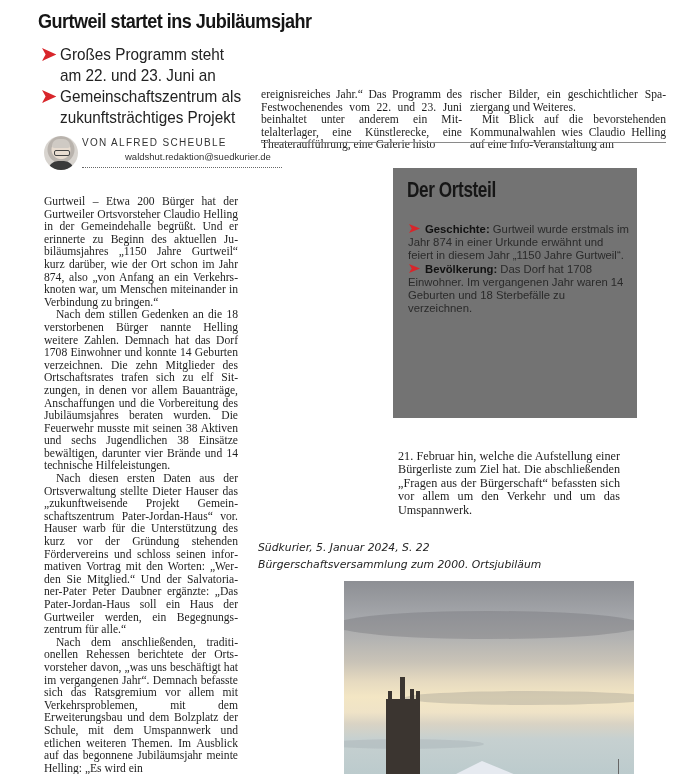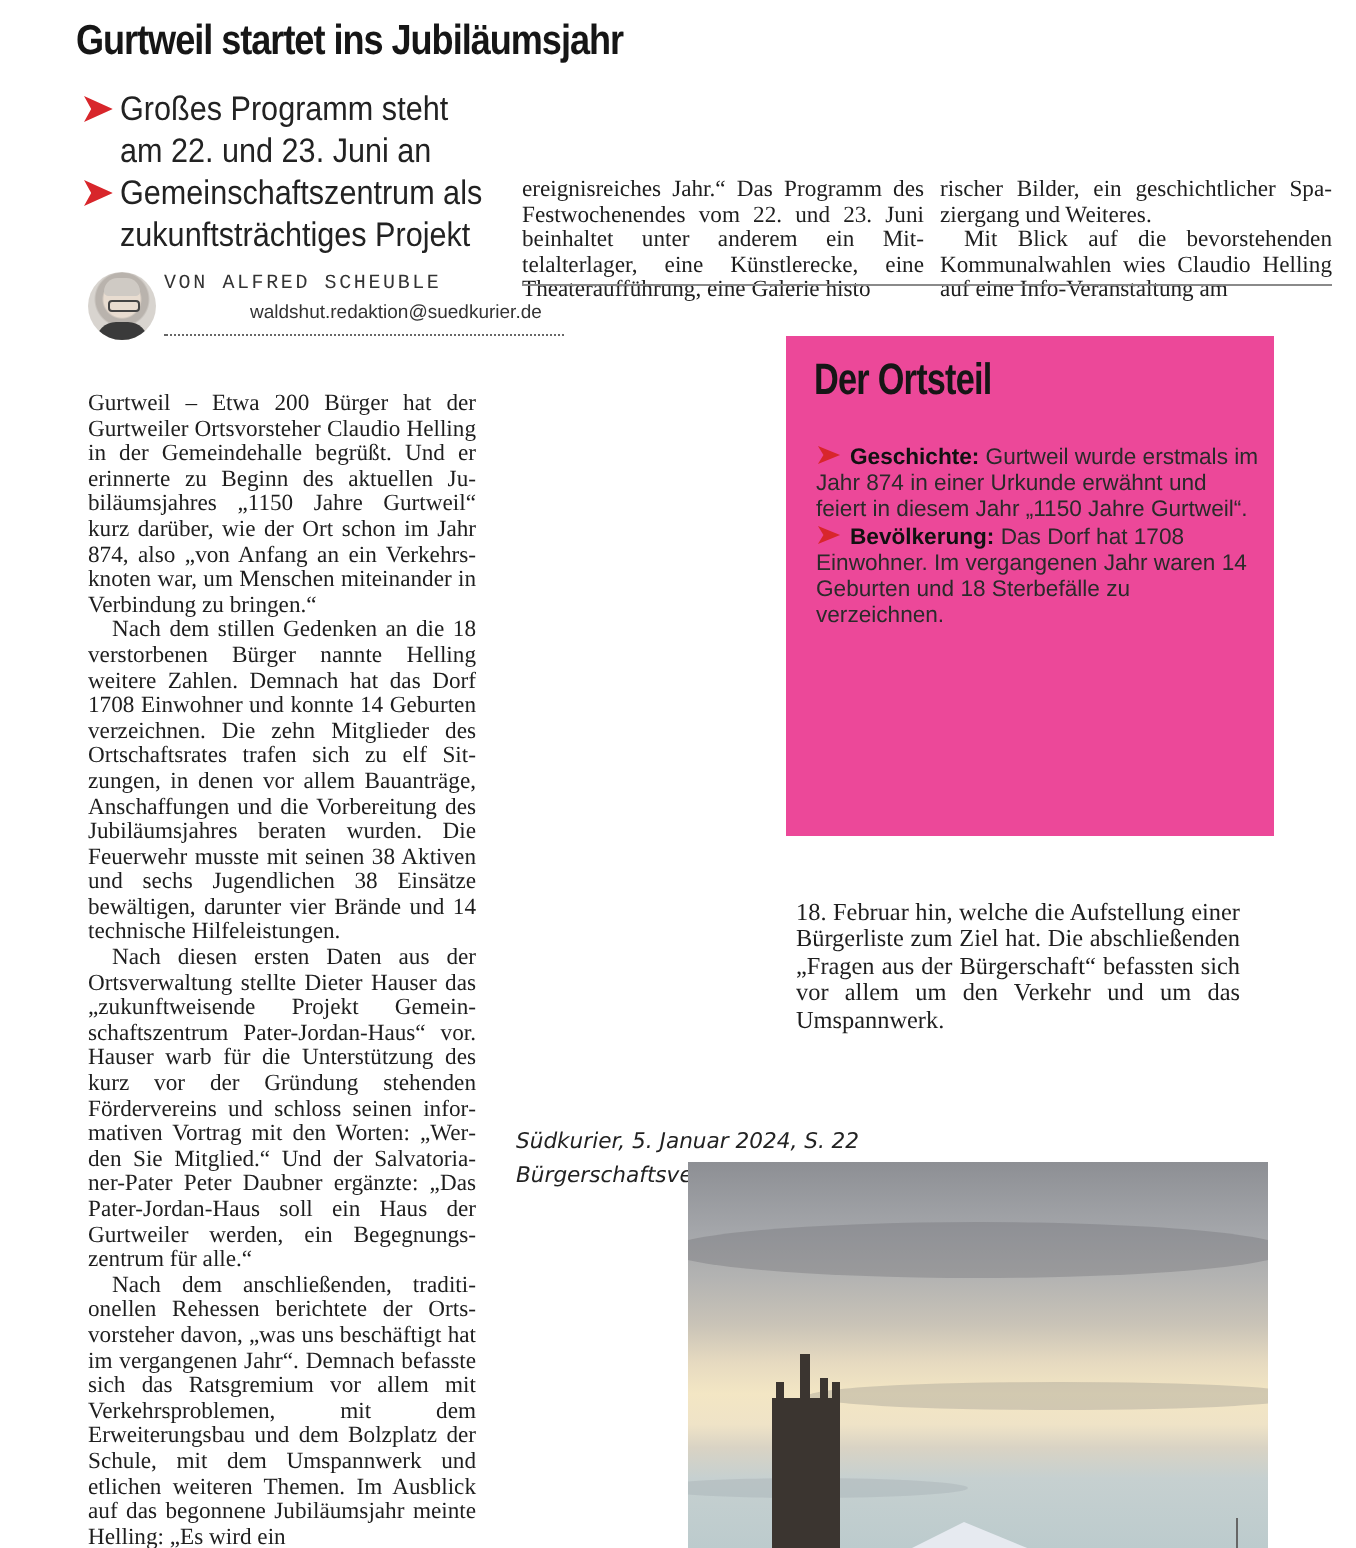--- a/index.html
+++ b/index.html
@@ -22,21 +22,21 @@
   .byline { position: absolute; left: 44px; top: 136px; width: 195px; }
   .avatar {
     position: absolute; left: 0; top: 0; width: 34px; height: 34px; border-radius: 50%;
     background: radial-gradient(circle at 50% 40%, #e8dcd0 0 9px, #b9b3ad 10px 13px, #d8d4cf 14px);
     overflow: hidden;
   }
   .avatar .hair { position: absolute; left: 8px; top: 3px; width: 18px; height: 9px; border-radius: 9px 9px 3px 3px; background: #cfcac4; }
   .avatar .glasses { position: absolute; left: 10px; top: 14px; width: 14px; height: 4px; border: 1px solid #444; border-radius: 2px; }
   .avatar .body { position: absolute; left: 4px; top: 25px; width: 26px; height: 14px; border-radius: 10px 10px 0 0; background: #3a3a3a; }
   .byline .von {
-    position: absolute; left: 38px; top: 1px; font-family: Liberation Mono, monospace;
+    position: absolute; left: 38px; top: 1px; font-family: Liberation Sans, sans-serif;
     font-size: 10px; letter-spacing: 1.3px; color: #333; white-space: nowrap;
   }
   .byline .email {
     position: absolute; left: 38px; top: 15px; font-family: "Liberation Sans", sans-serif;
     font-size: 9.5px; color: #333; white-space: nowrap; margin-left: 43px;
   }
   .byline .dots { position: absolute; left: 38px; top: 31px; width: 200px; border-top: 1px dotted #666; }
 
   .col {
     position: absolute; font-family: "Liberation Serif", serif; font-size: 11.6px;
@@ -47,37 +47,37 @@
   .col .lead { font-weight: normal; }
   .col1 { left: 44px; top: 180px; width: 194px; }
   .col2 { left: 261px; top: 73px; width: 201px; }
   .col3 { left: 470px; top: 73px; width: 196px; }
   .col4 { left: 398px; top: 434px; width: 222px; font-size: 12.2px; line-height: 13.4px; }
 
   .rule { position: absolute; left: 261px; top: 142px; width: 405px; height: 0; border-top: 1.5px solid #8a8a8a; }
 
   .infobox {
     position: absolute; left: 393px; top: 168px; width: 244px; height: 250px;
-    background: #ec4899;
+    background: #737373;
   }
   .infobox .title {
     position: absolute; left: 14px; top: 9px; font-family: "Liberation Sans", sans-serif;
     font-weight: bold; font-size: 22px; letter-spacing: -0.5px; color: #161616;
     transform: scaleX(0.78); transform-origin: left top; white-space: nowrap;
   }
   .infobox .body {
     position: absolute; left: 15px; top: 55px; width: 222px;
     font-family: "Liberation Sans", sans-serif; font-size: 11.3px; line-height: 13.2px; color: #2a2a2a;
   }
   .infobox .item { margin: 0; }
   .infobox .item .arrow { display: inline-block; width: 13px; height: 9px; margin-right: 4px; vertical-align: 0px; }
   .infobox .item .label { font-weight: bold; color: #111; }
 
   .caption {
-    position: absolute; left: 258px; top: 562px;
+    position: absolute; left: 258px; top: 539px;
     font-family: "DejaVu Sans", sans-serif; font-style: italic; font-size: 10.8px;
     line-height: 17px; color: #222; white-space: nowrap;
   }
 
   .photo {
     position: absolute; left: 344px; top: 581px; width: 290px; height: 193px; overflow: hidden;
     background: linear-gradient(180deg,
       #8d8f94 0%, #a4a6aa 18%, #b3b3b2 30%, #c9c3b7 42%, #e6dac0 52%,
       #f3e6c4 60%, #efe3c7 68%, #d9d3c4 74%, #c6d0d0 82%, #bccbcd 100%);
   }
@@ -155,21 +155,21 @@
     </p>
     <p class="item">
       <svg class="arrow" viewBox="0 0 16 13">
           <path d="M0 0 L16 6.5 L0 13 L4 6.5 Z" fill="#d8262b"></path>
         </svg><span class="label">Bevölkerung:</span><span> Das Dorf hat 1708 Einwohner. Im vergangenen Jahr waren 14 Geburten und 18 Sterbefälle zu verzeichnen.</span>
     </p>
   </div>
 </div>
 
 <div class="col col4">
-  <p class="first">18. Februar hin, welche die Aufstellung einer Bürgerliste zum Ziel hat. Die ab­schließenden „Fragen aus der Bürger­schaft“ befassten sich vor allem um den Verkehr und um das Umspannwerk.</p>
+  <p class="first">21. Februar hin, welche die Aufstellung einer Bürgerliste zum Ziel hat. Die ab­schließenden „Fragen aus der Bürger­schaft“ befassten sich vor allem um den Verkehr und um das Umspannwerk.</p>
 </div>
 
 <div class="caption">
   <div>Südkurier, 5. Januar 2024, S. 22</div>
   <div>Bürgerschaftsversammlung zum 2000. Ortsjubiläum</div>
 </div>
 
 <div class="photo">
   <div class="cloud1"></div>
   <div class="cloud2"></div>

